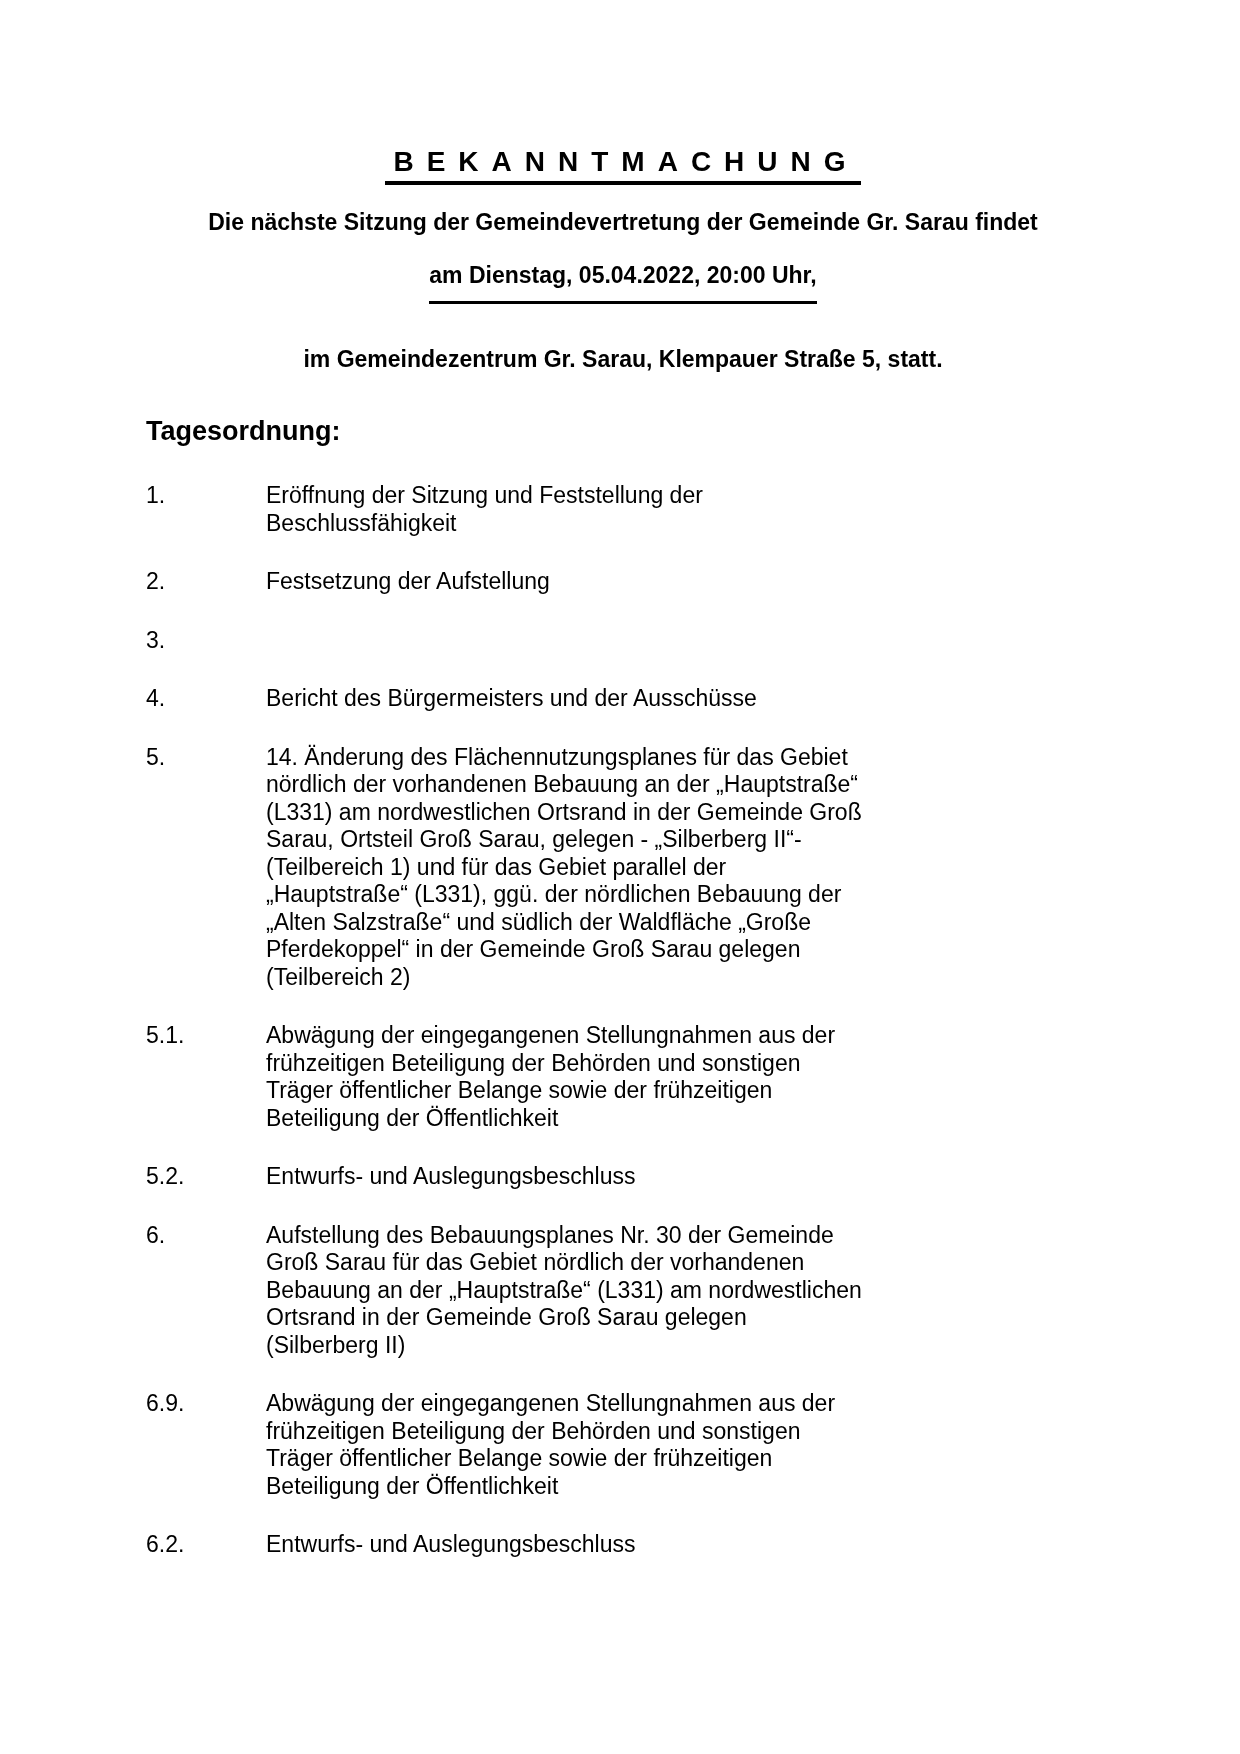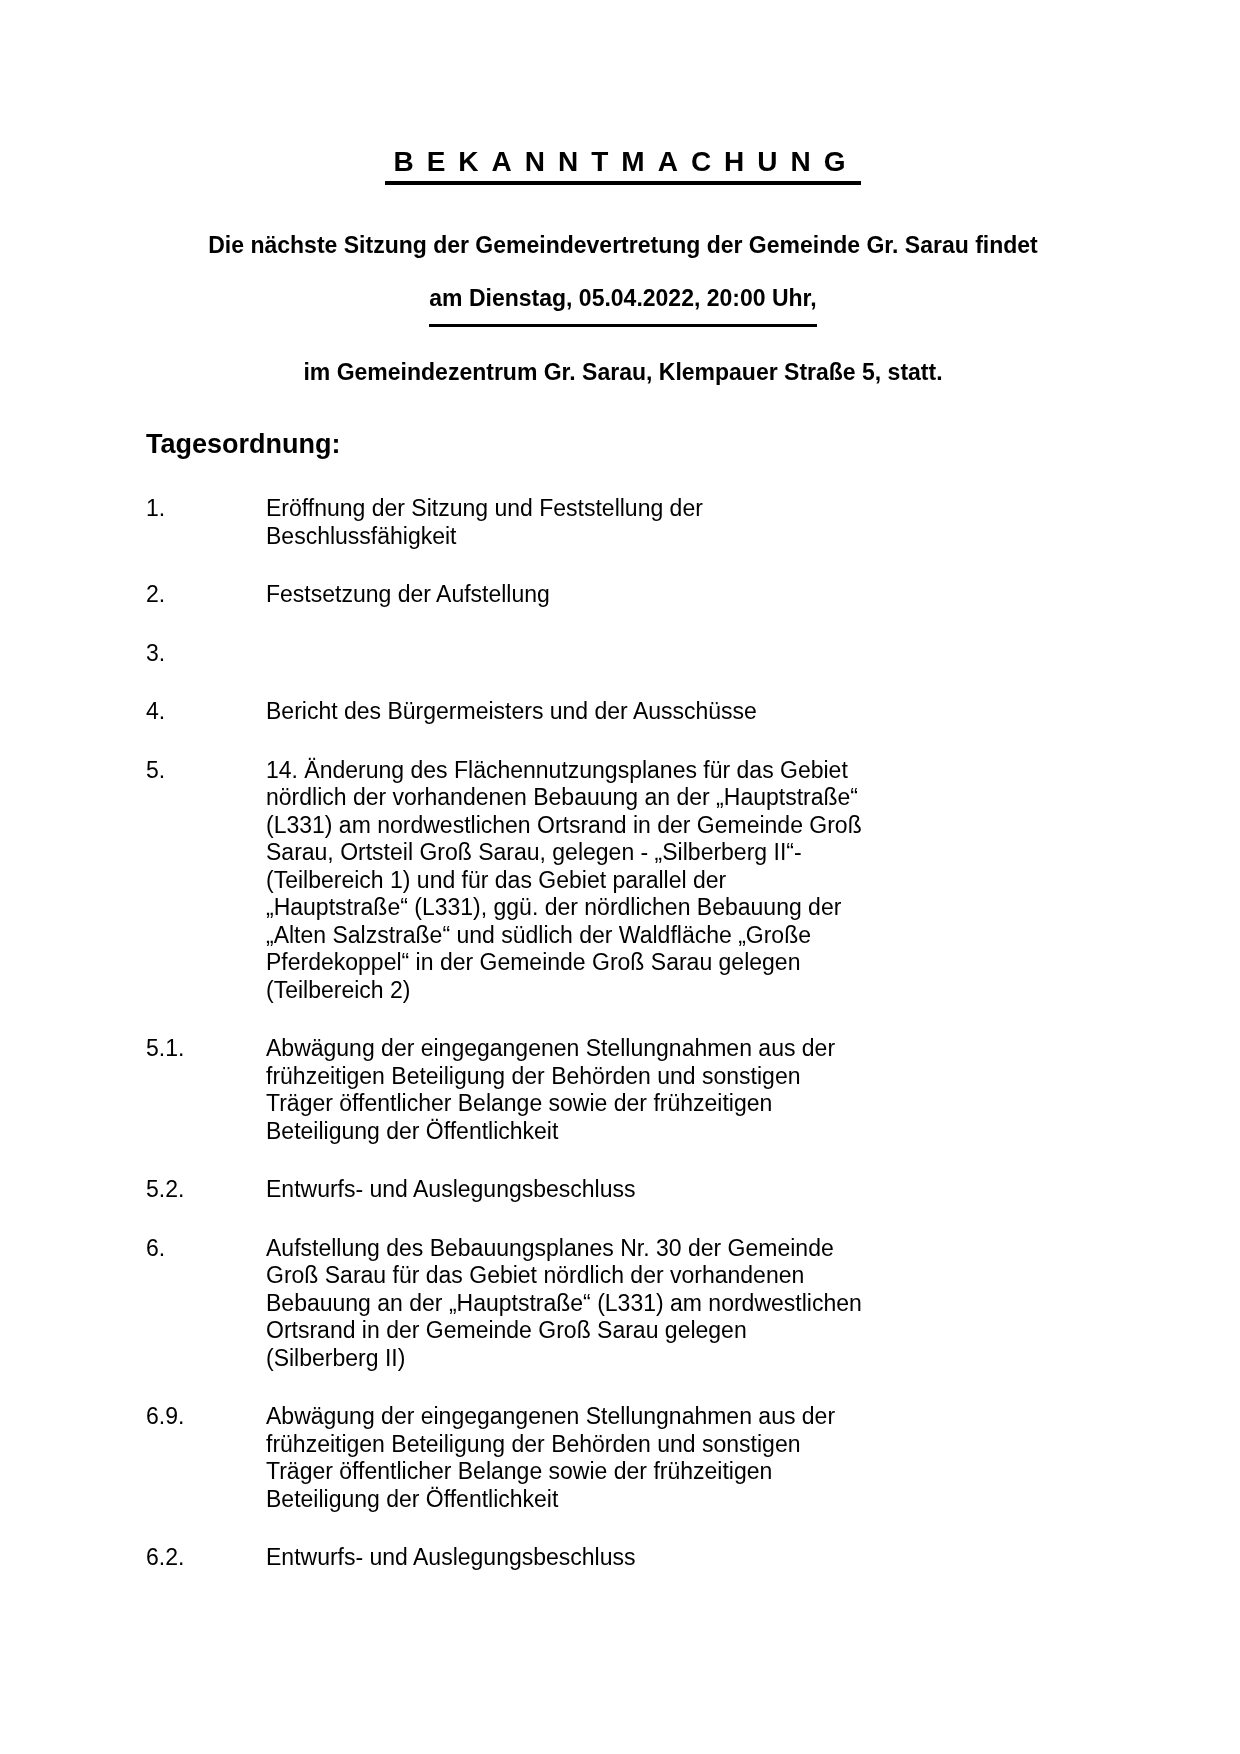--- a/index.html
+++ b/index.html
@@ -33,23 +33,23 @@
   }
 
   
   .intro {
     margin: 0;
     text-align: center;
     font-size: 23px;
     font-weight: bold;
     line-height: 27px;
   }
-  .intro-1 { margin-top: 47px; }
+  .intro-1 { margin-top: 24px; }
   .intro-2 { margin-top: 26px; }
-  .intro-3 { margin-top: 32px; }
+  .intro-3 { margin-top: 42px; }
   .u-line {
     display: inline-block;
     border-bottom: 3px solid #000000;
     padding-bottom: 12px;
   }
 
   
   .agenda-heading {
     margin: 45px 0 0 0;
     font-size: 27px;

